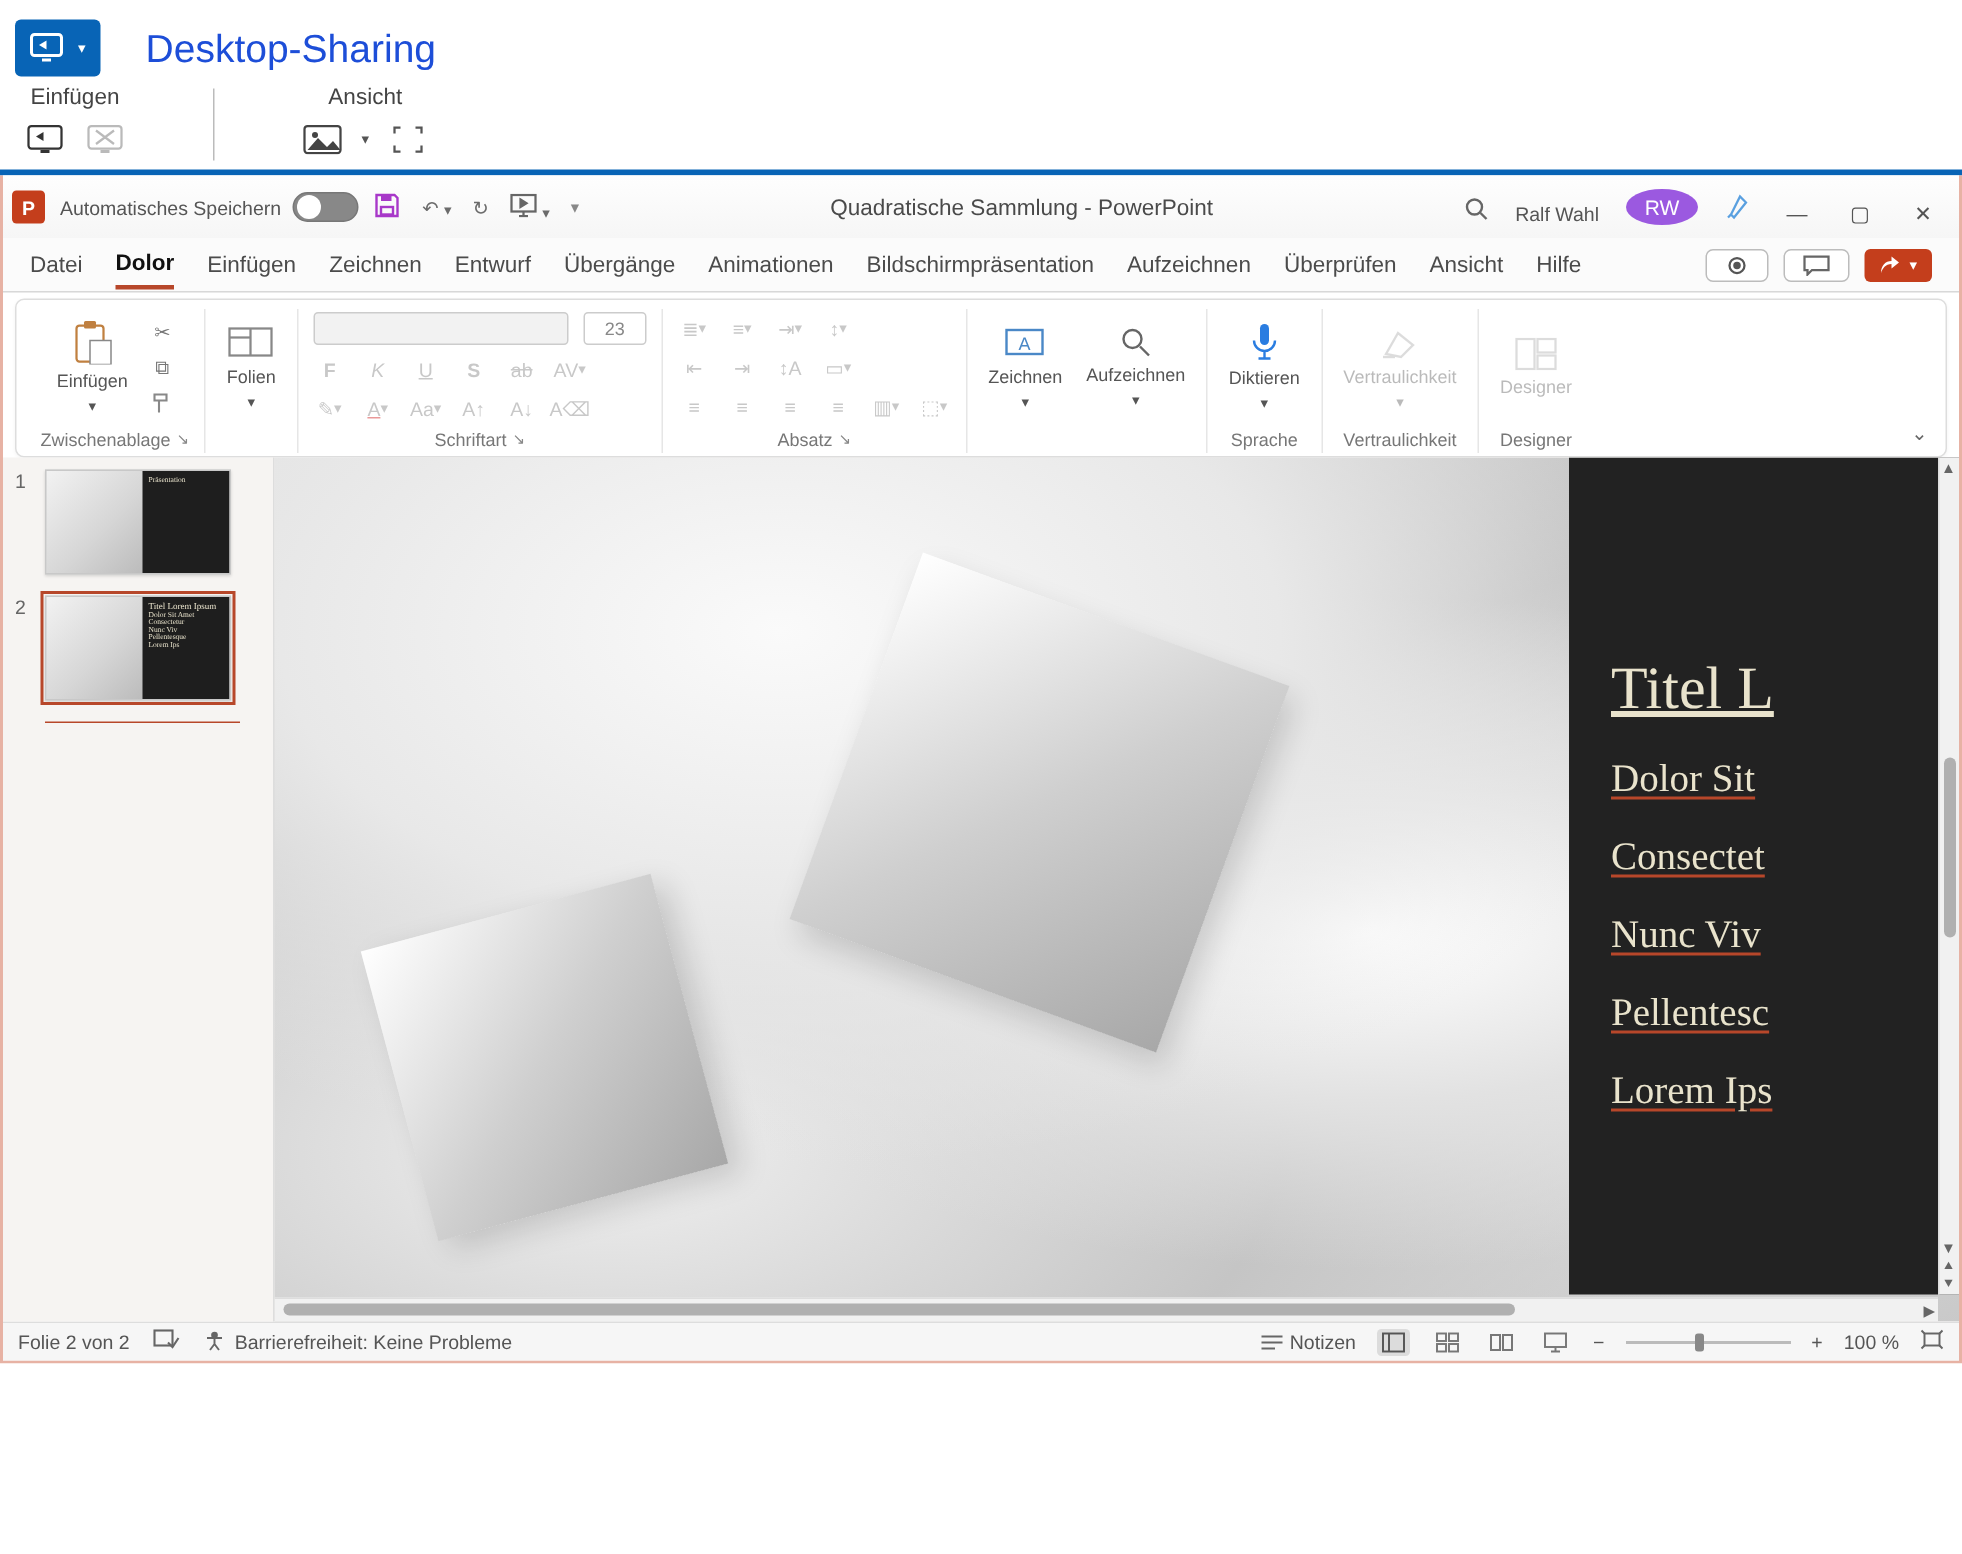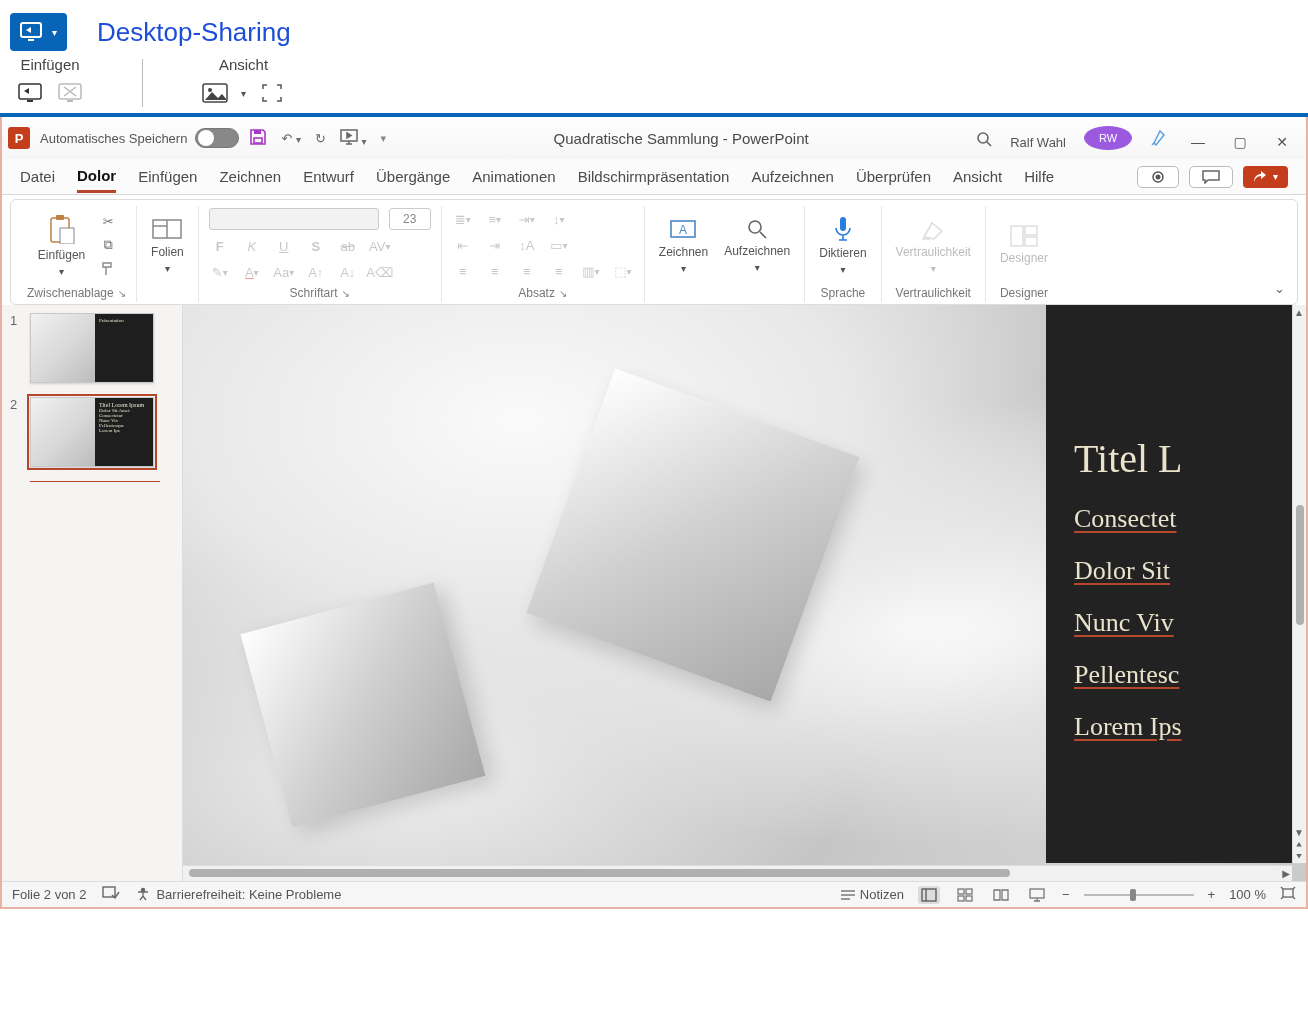--- a/index.html
+++ b/index.html
@@ -69,21 +69,21 @@
   .toggle::after {
     content: ""; position: absolute; left: 2px; top: 1px;
     width: 16px; height: 16px; border-radius: 50%; background: #fff;
   }
   .qat { display: flex; gap: 14px; align-items: center; color: #6b6b6b; }
   .qat .save-icon { color: #a838c9; }
   .doc-title { flex: 1; text-align: center; color: #4a4a4a; font-size: 15px; }
   .title-right { display: flex; gap: 18px; align-items: flex-end; margin-right: 6px; color: #555; }
   .avatar {
     width: 48px; height: 24px; border-radius: 50%;
-    background: #9b59e0; color: #fff; font-size: 11px;
+    background: #9b59e0; color: #fff; font-size: 14px;
     display: flex; align-items: center; justify-content: center;
   }
   .win-btn { width: 24px; text-align: center; font-size: 14px; }
 
   
   .ribbon-tabs {
     display: flex; align-items: center; gap: 22px;
     padding: 0 18px; height: 36px;
     background: #fbfbfb; border-bottom: 1px solid #d8d8d8;
     color: #4b4b4b; font-size: 15px;
@@ -156,21 +156,21 @@
     transform: rotate(20deg); box-shadow: 8px 8px 20px rgba(0,0,0,.15);
   }
   .cube-bg::before { width: 260px; height: 260px; left: 380px; top: 100px; }
   .cube-bg::after  { width: 200px; height: 200px; left: 80px; top: 300px; transform: rotate(-15deg); }
 
   .dark-slide-panel {
     position: absolute; right: 0; top: 0; bottom: 18px; width: 260px;
     background: #222; color: #e9e3cc; font-family: Georgia, "Times New Roman", serif;
     padding: 130px 0 0 28px; overflow: hidden;
   }
-  .slide-title { font-size: 40px; white-space: nowrap; }
+  .slide-title { font-size: 40px; white-space: nowrap; text-decoration: underline; }
   .slide-line { font-size: 26px; margin: 22px 0; white-space: nowrap; text-decoration: underline; text-decoration-color: #b7472a; text-decoration-thickness: 2px; text-underline-offset: 4px; }
 
   .v-scroll { position: absolute; right: 0; top: 0; bottom: 18px; width: 14px; background: #f1f1f1; border-left: 1px solid #ddd; }
   .v-thumb { position: absolute; right: 2px; top: 200px; width: 8px; height: 120px; background: #b0b0b0; border-radius: 4px; }
   .v-arr { position: absolute; right: 2px; width: 10px; height: 10px; color: #666; font-size: 10px; text-align: center; }
   .h-scroll { position: absolute; left: 0; right: 14px; bottom: 0; height: 16px; background: #f1f1f1; border-top: 1px solid #ddd; }
   .h-thumb { position: absolute; left: 6px; top: 3px; height: 8px; width: 74%; background: #b0b0b0; border-radius: 4px; }
   .h-arr-r { position: absolute; right: 2px; top: 2px; font-size: 10px; color: #666; }
 
   
@@ -546,22 +546,22 @@
           </div>
         </div>
       </div>
       <div class="sel-underline"></div>
     </div>
 
     <div class="slide-canvas">
       <div class="cube-bg"></div>
       <div class="dark-slide-panel">
         <div class="slide-title">Titel L</div>
+        <div class="slide-line">Dolor Sit</div>
         <div class="slide-line">Consectet</div>
-        <div class="slide-line">Dolor Sit</div>
         <div class="slide-line">Nunc Viv</div>
         <div class="slide-line">Pellentesc</div>
         <div class="slide-line">Lorem Ips</div>
       </div>
 
       <div class="v-scroll">
         <div class="v-arr" style="top:2px">▲</div>
         <div class="v-thumb"></div>
         <div class="v-arr" style="bottom:26px">▼</div>
         <div class="v-arr" style="bottom:14px">⯅</div>

